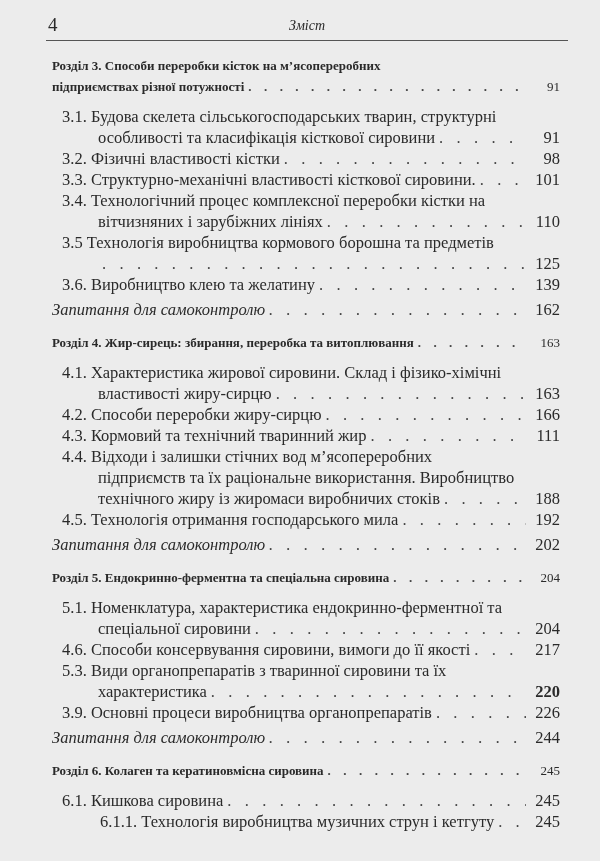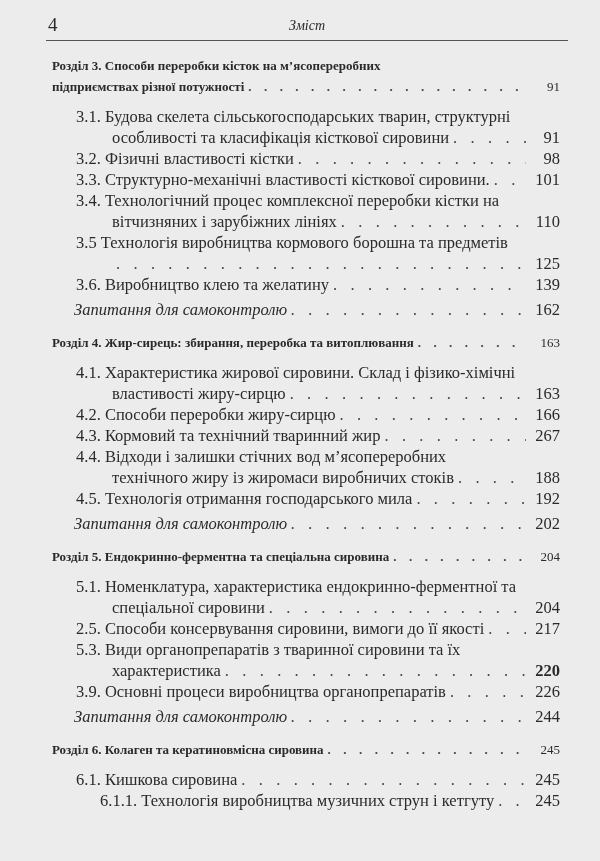--- a/index.html
+++ b/index.html
@@ -17,24 +17,24 @@
     .page-num { position: absolute; left: 2px; top: 4px; font-size: 19px; }
     .running-title { position: absolute; left: 0; right: 0; top: 8px; text-align: center; font-style: italic; font-size: 14px; }
     .toc { position: absolute; left: 52px; top: 55px; width: 508px; }
     .entry { position: relative; font-size: 16.5px; line-height: 21px; }
     .dots-line { display: flex; align-items: flex-end; justify-content: center; }
     .dots-line .last { white-space: nowrap; }
     .dots-line .leader {
       flex: 1; overflow: hidden; white-space: nowrap; margin: 0 4px; letter-spacing: 4.6px; color: #444;
     }
     .section { font-weight: bold; font-size: 13px; }
-    .lvl1 { margin-left: 24px; }
+    .lvl1 { margin-left: 10px; }
     .lvl1 .cont { padding-left: 36px; }
     .lvl2 { margin-left: 48px; }
-    .italic { font-style: italic; margin-left: 22px; }
+    .italic { font-style: italic; }
     .gap-sec { margin-top: 12px; }
     .gap-sub { margin-top: 9px; }
   </style>
 </head>
 <body>
 
 <div class="header">
   <span class="page-num">4</span>
   <span class="running-title">Зміст</span>
 </div>
@@ -118,25 +118,26 @@
       <div class="dots-line">
         <span class="last">4.2. Способи переробки жиру-сирцю</span>
         <span class="leader"> . . . . . . . . . . . . . . . . . . . . . . . . . . . . . . . . . . . . . . . . . . . . . . . . . . . . . . . . . . . . . . . . . . . . . . . . . . . . . . . .</span>
         <span class="pgnum" style="font-weight: normal; font-style: normal; min-width: 30px; text-align: right;">166</span>
       </div>
     </div>
     <div class="entry lvl1">
       <div class="dots-line">
         <span class="last">4.3. Кормовий та технічний тваринний жир</span>
         <span class="leader"> . . . . . . . . . . . . . . . . . . . . . . . . . . . . . . . . . . . . . . . . . . . . . . . . . . . . . . . . . . . . . . . . . . . . . . . . . . . . . . . .</span>
-        <span class="pgnum" style="font-weight: normal; font-style: normal; min-width: 30px; text-align: right;">267</span>
+        <span class="pgnum" style="font-weight: normal; font-style: normal; min-width: 30px; text-align: right;">111</span>
       </div>
     </div>
     <div class="entry lvl1">
       <div>4.4. Відходи і залишки стічних вод м’ясопереробних</div>
+      <div class="cont">підприємств та їх раціональне використання. Виробництво</div>
       <div class="cont dots-line">
         <span class="last">технічного жиру із жиромаси виробничих стоків</span>
         <span class="leader"> . . . . . . . . . . . . . . . . . . . . . . . . . . . . . . . . . . . . . . . . . . . . . . . . . . . . . . . . . . . . . . . . . . . . . . . . . . . . . . . .</span>
         <span class="pgnum" style="font-weight: normal; font-style: normal; min-width: 30px; text-align: right;">188</span>
       </div>
     </div>
     <div class="entry lvl1">
       <div class="dots-line">
         <span class="last">4.5. Технологія отримання господарського мила</span>
         <span class="leader"> . . . . . . . . . . . . . . . . . . . . . . . . . . . . . . . . . . . . . . . . . . . . . . . . . . . . . . . . . . . . . . . . . . . . . . . . . . . . . . . .</span>
@@ -160,21 +161,21 @@
     <div class="entry lvl1 gap-sub">
       <div>5.1. Номенклатура, характеристика ендокринно-ферментної та</div>
       <div class="cont dots-line">
         <span class="last">спеціальної сировини</span>
         <span class="leader"> . . . . . . . . . . . . . . . . . . . . . . . . . . . . . . . . . . . . . . . . . . . . . . . . . . . . . . . . . . . . . . . . . . . . . . . . . . . . . . . .</span>
         <span class="pgnum" style="font-weight: normal; font-style: normal; min-width: 30px; text-align: right;">204</span>
       </div>
     </div>
     <div class="entry lvl1">
       <div class="dots-line">
-        <span class="last">2.5. Способи консервування сировини, вимоги до її якості</span>
+        <span class="last">4.6. Способи консервування сировини, вимоги до її якості</span>
         <span class="leader"> . . . . . . . . . . . . . . . . . . . . . . . . . . . . . . . . . . . . . . . . . . . . . . . . . . . . . . . . . . . . . . . . . . . . . . . . . . . . . . . .</span>
         <span class="pgnum" style="font-weight: normal; font-style: normal; min-width: 30px; text-align: right;">217</span>
       </div>
     </div>
     <div class="entry lvl1">
       <div>5.3. Види органопрепаратів з тваринної сировини  та їх</div>
       <div class="cont dots-line">
         <span class="last">характеристика</span>
         <span class="leader"> . . . . . . . . . . . . . . . . . . . . . . . . . . . . . . . . . . . . . . . . . . . . . . . . . . . . . . . . . . . . . . . . . . . . . . . . . . . . . . . .</span>
         <span class="pgnum" style="font-weight: bold; font-style: normal; min-width: 30px; text-align: right;">220</span>

